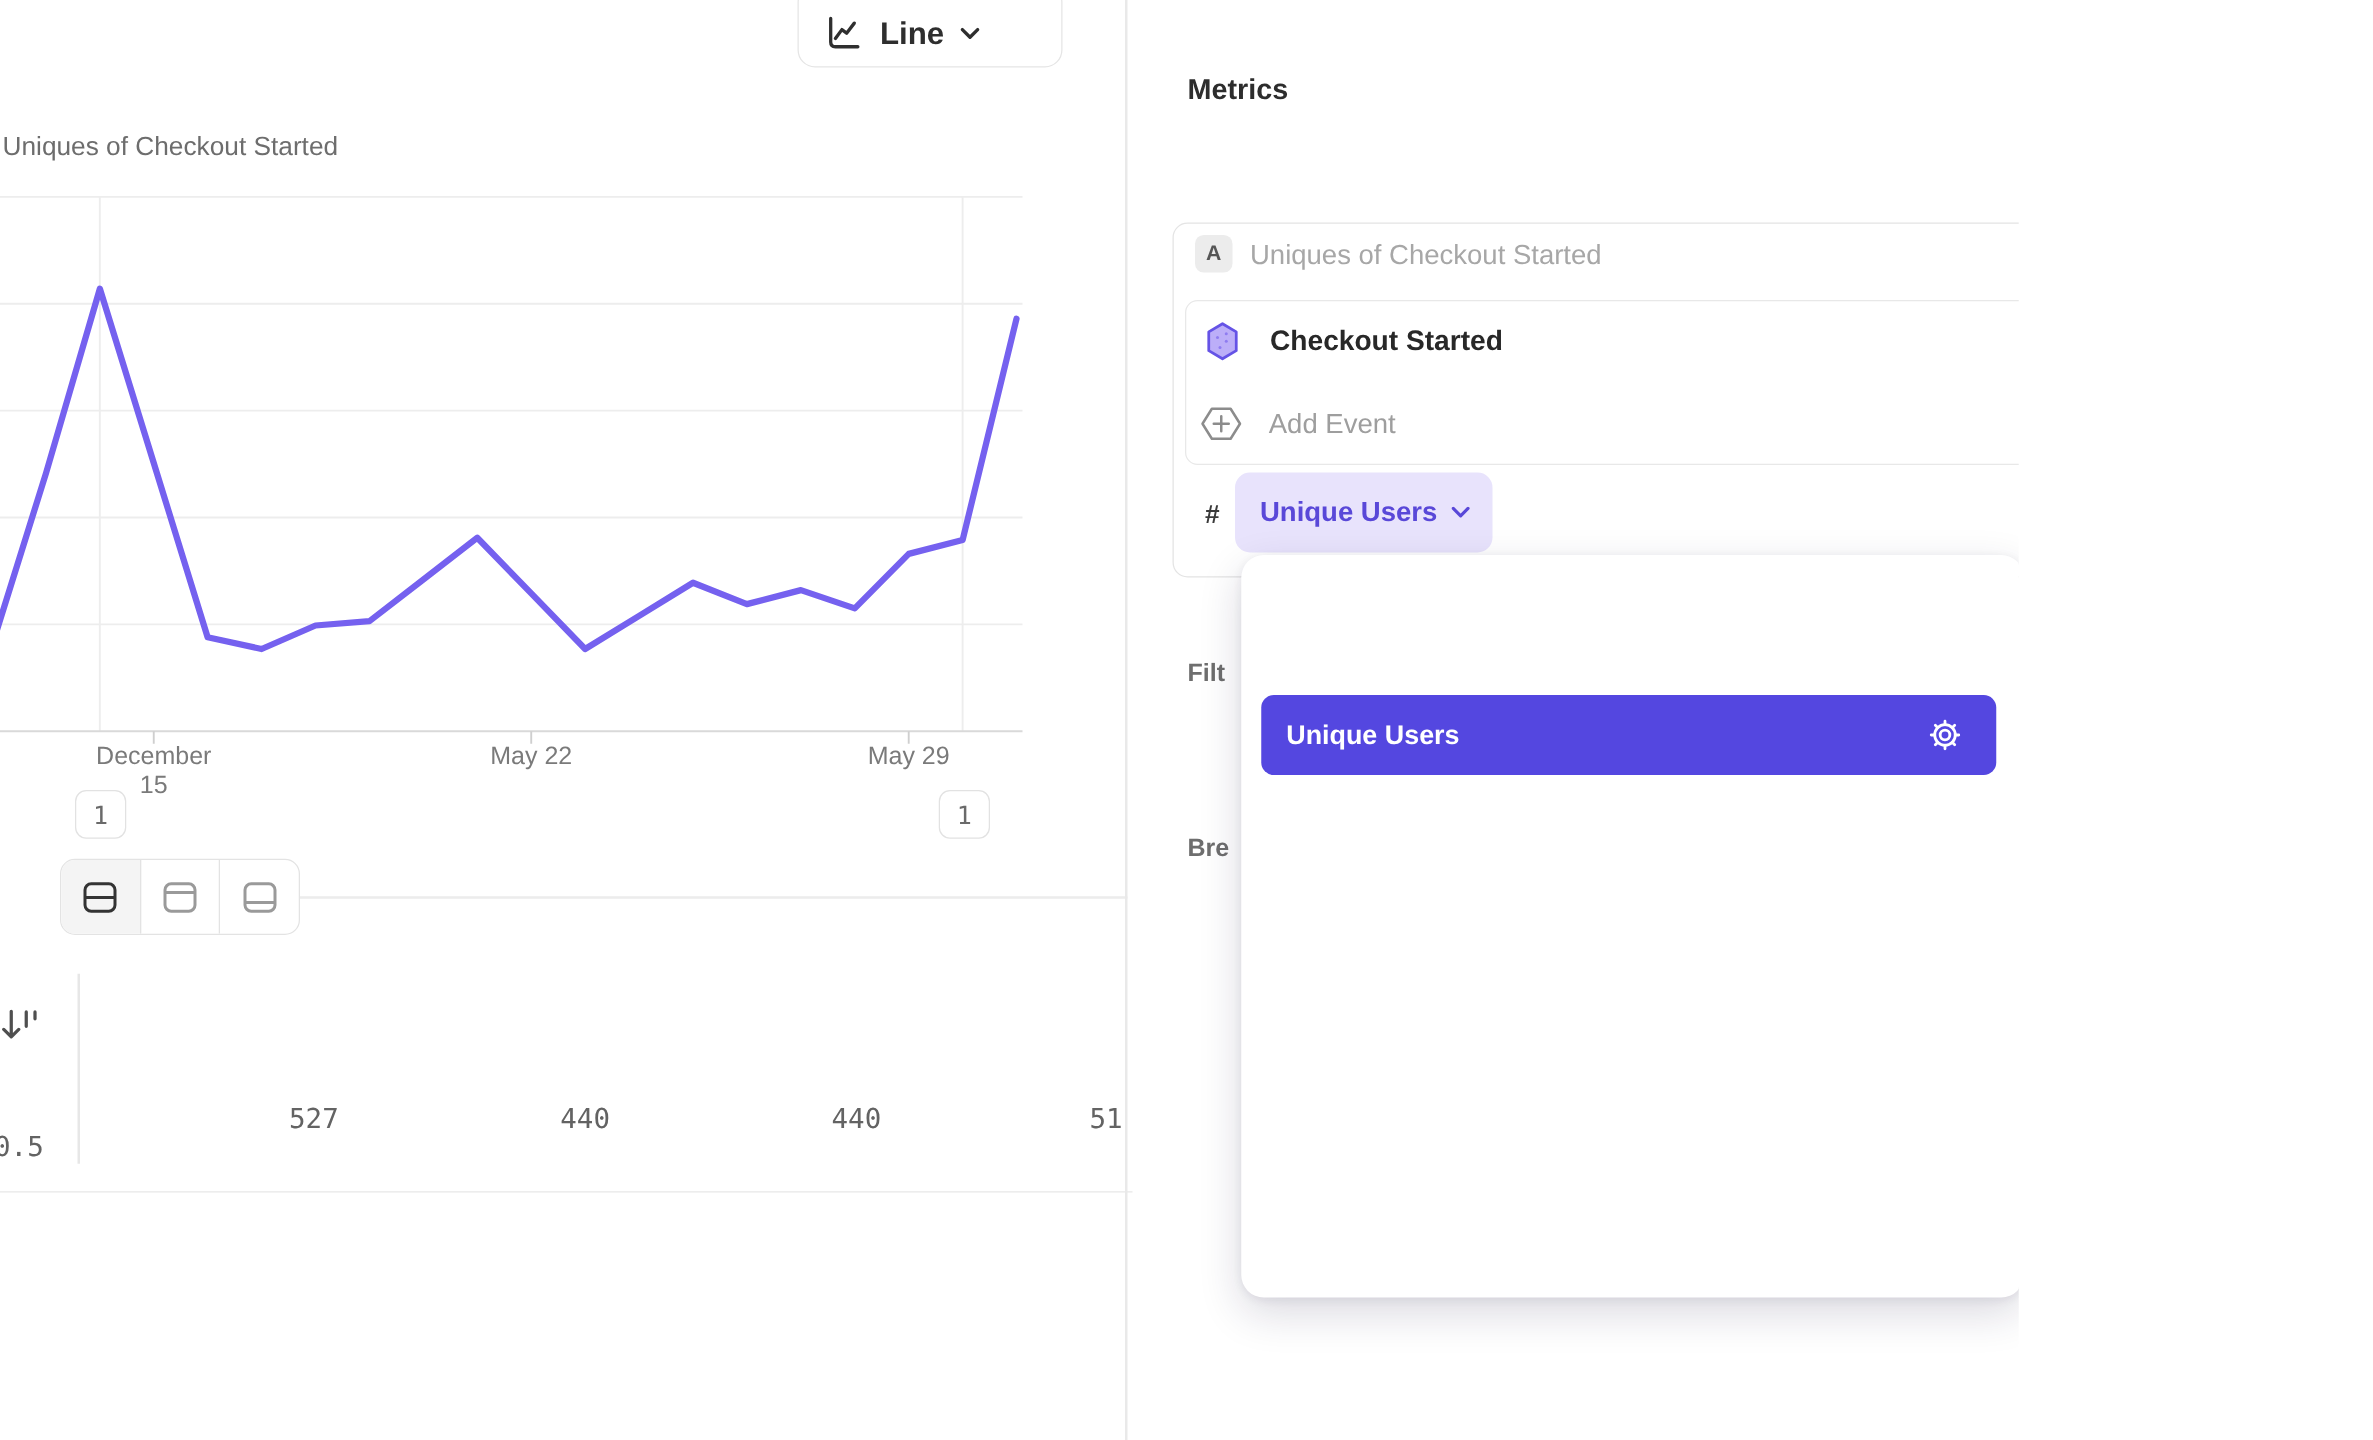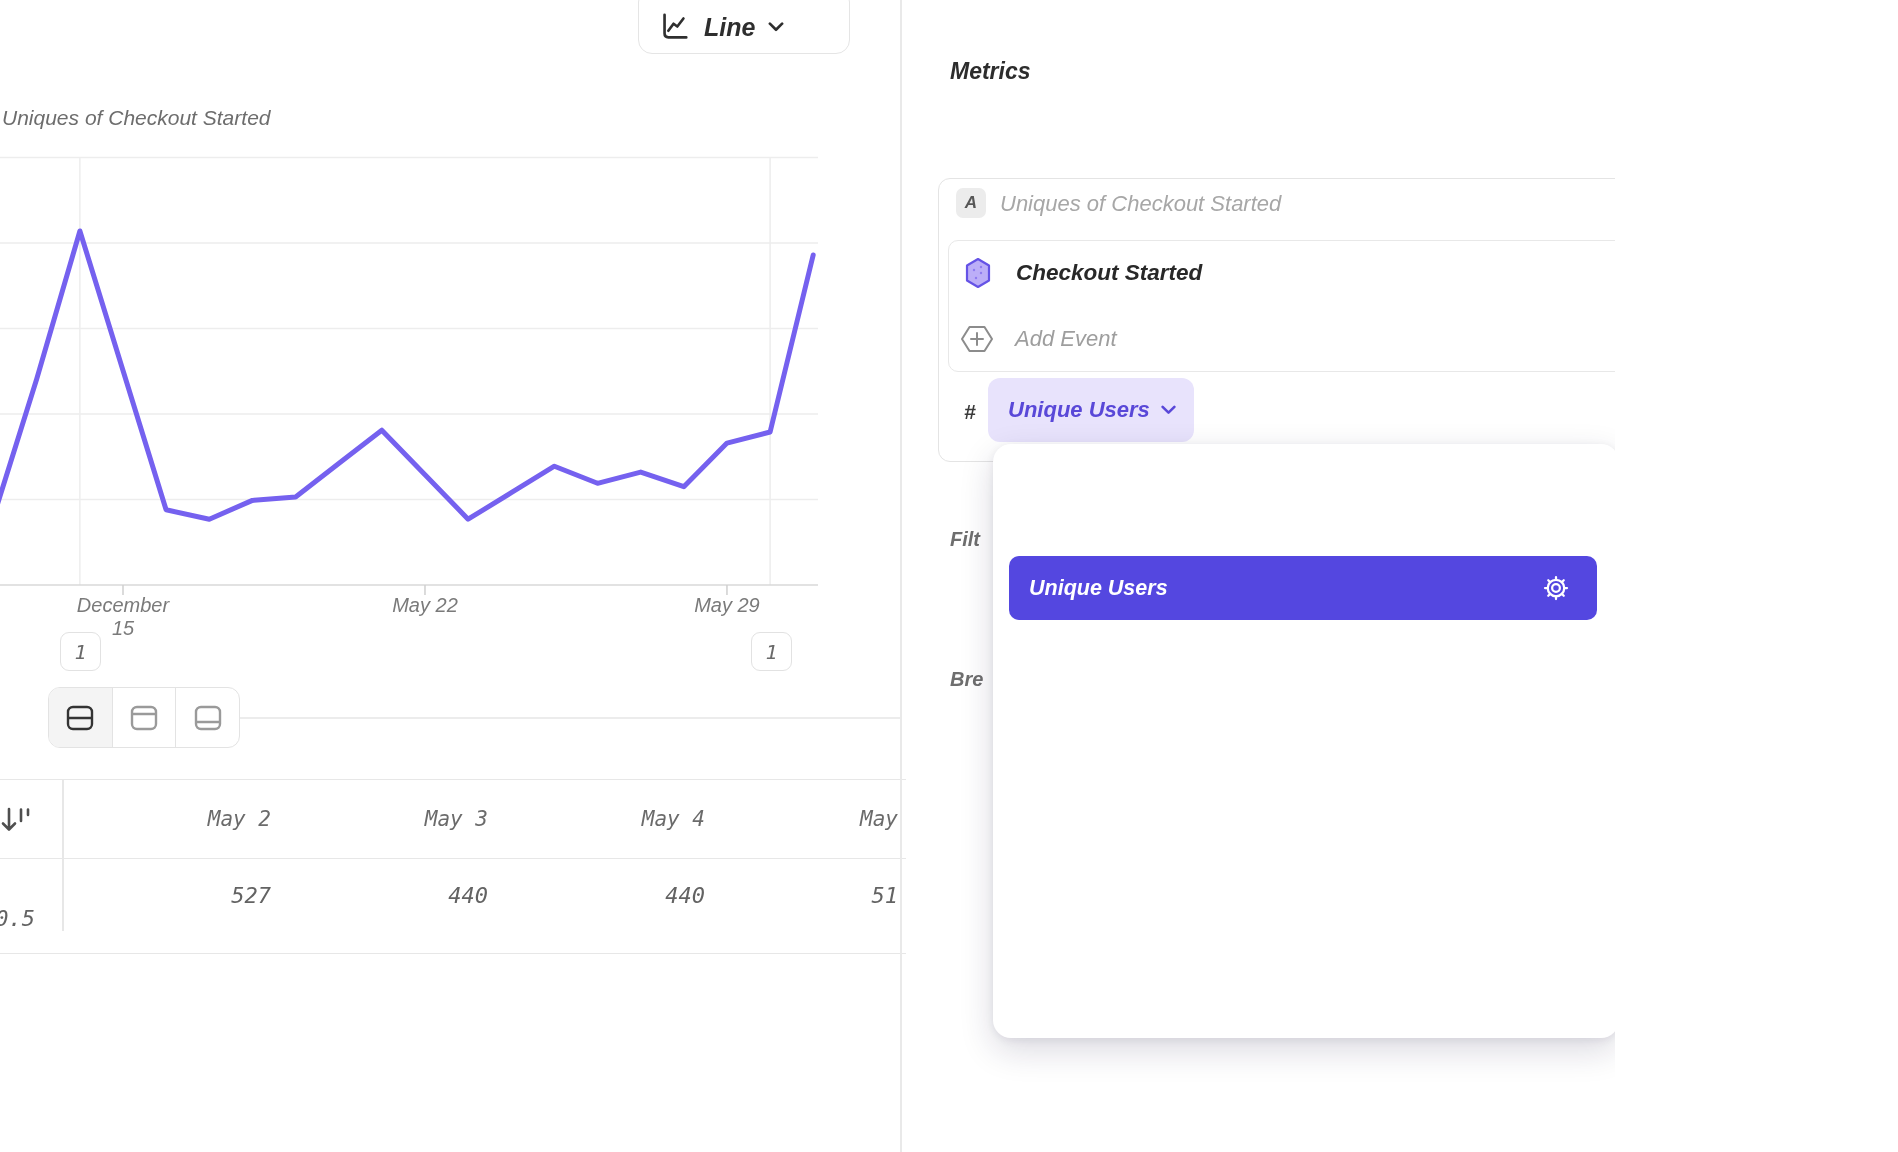--- a/index.html
+++ b/index.html
@@ -1,17 +1,17 @@
 <!DOCTYPE html>
 <html><head>
 <meta charset="utf-8">
 <style>
   html,body{margin:0;padding:0;background:#fff;}
   #app{position:relative;width:1615px;height:1152px;background:#fff;overflow:hidden;
-       font-family:"Liberation Sans",sans-serif;color:#2d2d2d;font-style:italic;}
+       font-family:"Liberation Sans",sans-serif;color:#2d2d2d;}
   .abs{position:absolute;}
   .mono{font-family:"DejaVu Sans Mono",monospace;}
 
   
   .type-btn{left:638px;top:-12px;width:212px;height:66px;border:1.5px solid #e5e5e5;
     border-radius:14px;background:#fff;display:flex;align-items:center;gap:13px;
     padding:12px 0 0 18px;box-sizing:border-box;}
   .type-btn .lbl{font-size:25px;font-weight:700;color:#2e2e2e;}
   .chart-title{left:2px;top:106px;font-size:21px;font-weight:500;color:#6d6d6d;}
   #chart{left:0;top:140px;}
@@ -132,27 +132,20 @@
     <div class="tseg">
       <svg width="28" height="26" viewBox="0 0 28 26">
         <rect x="2" y="2" width="24" height="22" rx="5" fill="none" stroke="#9a9a9a" stroke-width="2.4"></rect>
         <path d="M2 17 H26" stroke="#9a9a9a" stroke-width="2.4"></path>
       </svg>
     </div>
   </div>
 
   <div class="abs hdiv"></div>
 
-  <div id="thead" class="abs mono">
-      <div class="cell0"></div>
-      <div class="hcell" style="width: 217px;">May 2</div>
-      <div class="hcell" style="width: 217px;">May 3</div>
-      <div class="hcell" style="width: 217px;">May 4</div>
-      <div class="hcell" style="width: 193px;">May</div>
-    </div>
   <div id="trow" class="abs mono">
       <div class="cell0">
         <span class="rowlabel mono">0.5</span>
       </div>
       <div class="dcell" style="width: 217px;">527</div>
       <div class="dcell" style="width: 217px;">440</div>
       <div class="dcell" style="width: 217px;">440</div>
       <div class="dcell" style="width: 193px;">51</div>
     </div>
   <div class="abs coldiv"></div>

